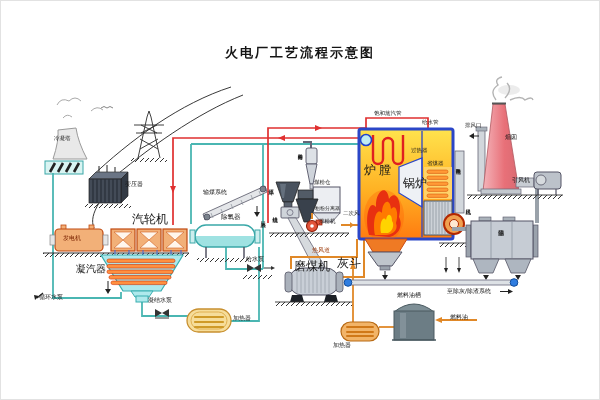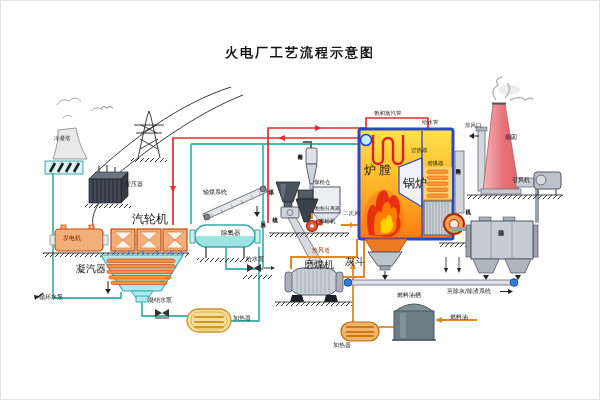--- a/index.html
+++ b/index.html
@@ -339,44 +339,44 @@
 <div class="title">火电厂工艺流程示意图</div>
 
 <div class="lbl" style="left:53px;top:135px;font-size:5.5px">冷凝塔</div>
 <div class="lbl" style="left:124px;top:180px;font-size:6px">变压器</div>
 <div class="lbl" style="left:131px;top:212px;font-size:12px">汽轮机</div>
 <div class="lbl" style="left:62px;top:234px;font-size:6px;color:#7a2200">发电机</div>
 <div class="lbl" style="left:75px;top:263px;font-size:10px">凝汽器</div>
 <div class="lbl" style="left:38px;top:293px;font-size:6px">循环水泵</div>
 <div class="lbl" style="left:147px;top:296px;font-size:6px">凝结水泵</div>
 <div class="lbl" style="left:232px;top:314px;font-size:6px">加热器</div>
-<div class="lbl" style="left:220px;top:229px;font-size:6.5px">除氧器</div>
+<div class="lbl" style="left:220px;top:213px;font-size:6.5px">除氧器</div>
 <div class="lbl v" style="left:259px;top:216px;font-size:5.5px">补水入口</div>
 <div class="lbl" style="left:245px;top:255px;font-size:6px">给水泵</div>
 <div class="lbl" style="left:202px;top:188px;font-size:6px">输煤系统</div>
 <div class="lbl v" style="left:267px;top:184px;font-size:5.5px">原煤斗</div>
 <div class="lbl v" style="left:271px;top:212px;font-size:5.5px">给煤机</div>
 <div class="lbl v" style="left:296px;top:149px;font-size:5px">细粉分离器</div>
 <div class="lbl" style="left:313px;top:179px;font-size:5.5px">煤粉仓</div>
 <div class="lbl" style="left:314px;top:205px;font-size:5px">粗粉分离器</div>
 <div class="lbl" style="left:318px;top:218px;font-size:5.5px">排粉机</div>
 <div class="lbl" style="left:342px;top:210px;font-size:5.5px">二次风</div>
 <div class="lbl" style="left:311px;top:246px;font-size:6px;color:#993300">热风道</div>
-<div class="lbl" style="left:303px;top:259px;font-size:10px">磨煤机</div>
+<div class="lbl" style="left:293px;top:259px;font-size:12px">磨煤机</div>
 <div class="lbl" style="left:373px;top:110px;font-size:5.5px">饱和蒸汽管</div>
 <div class="lbl" style="left:421px;top:119px;font-size:5.5px">给水管</div>
 <div class="lbl" style="left:410px;top:147px;font-size:5.5px">过热器</div>
 <div class="lbl" style="left:426px;top:160px;font-size:5.5px">省煤器</div>
 <div class="lbl" style="left:363px;top:163px;font-size:12px;letter-spacing:3px">炉膛</div>
 <div class="lbl" style="left:402px;top:176px;font-size:12px">锅炉</div>
 <div class="lbl v" style="left:454px;top:164px;font-size:5px">空气预热器</div>
 <div class="lbl v" style="left:464px;top:204px;font-size:5.5px">送风机</div>
 <div class="lbl" style="left:511px;top:176px;font-size:6px">引风机</div>
 <div class="lbl" style="left:504px;top:133px;font-size:6px">烟囱</div>
 <div class="lbl" style="left:464px;top:122px;font-size:5.5px">排风口</div>
 <div class="lbl v" style="left:497px;top:224px;font-size:6px">除尘器</div>
-<div class="lbl" style="left:344px;top:256px;font-size:10px">灰斗</div>
+<div class="lbl" style="left:336px;top:256px;font-size:12px">灰斗</div>
 <div class="lbl" style="left:446px;top:287px;font-size:6px">至除灰/除渣系统</div>
 <div class="lbl" style="left:396px;top:291px;font-size:6px">燃料油槽</div>
 <div class="lbl" style="left:449px;top:313px;font-size:6px">燃料油</div>
 <div class="lbl" style="left:332px;top:341px;font-size:6px">加热器</div>
 
 </div>
 
 </body></html>

